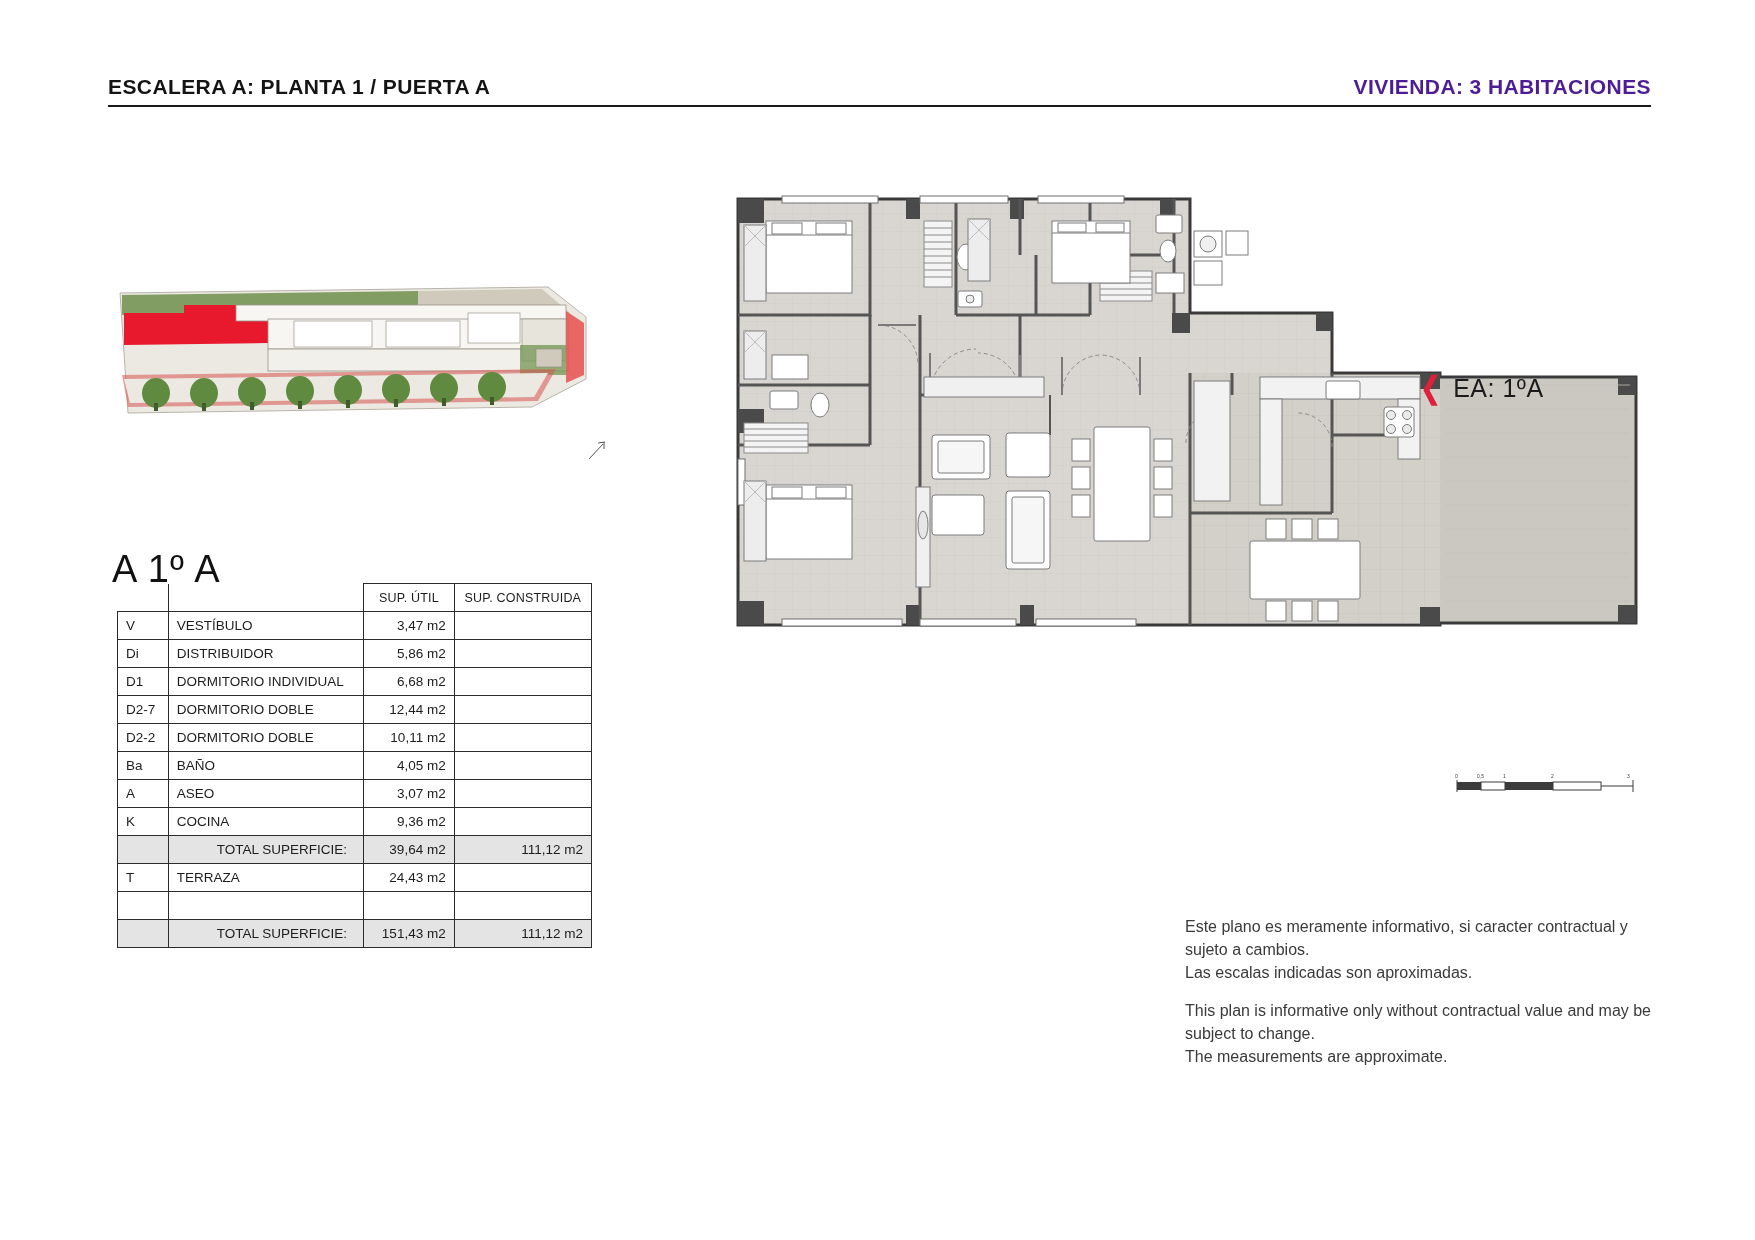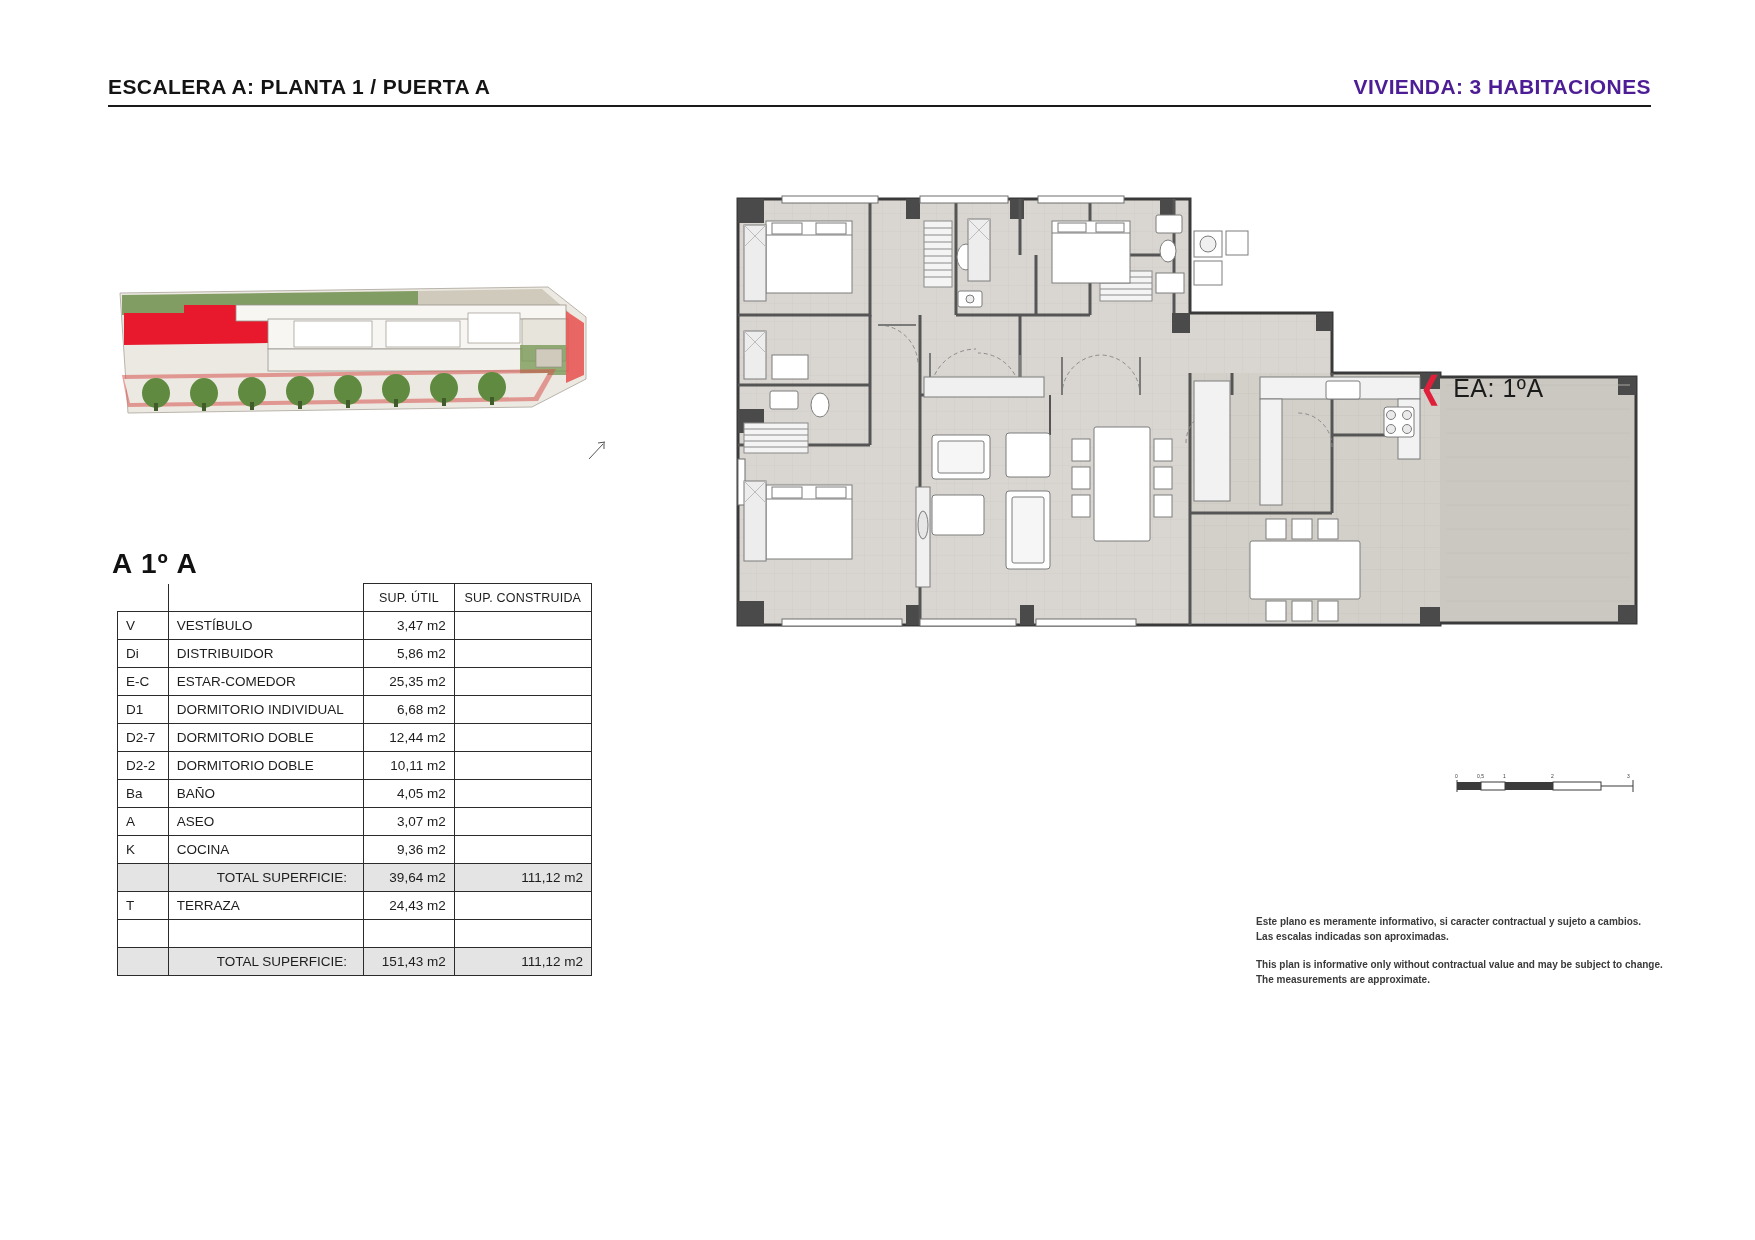--- a/index.html
+++ b/index.html
@@ -34,21 +34,21 @@
     position:absolute;left:118px;top:283px;width:470px;height:145px;
   }
   .keyplan svg{display:block;}
   .north-mark{
     position:absolute;left:586px;top:440px;width:22px;height:22px;
   }
 
   
   .unit-title{
     position:absolute;left:112px;top:548px;
-    font-size:28px;font-weight:bold;letter-spacing:1px;color:#111;
+    font-size:38px;font-weight:normal;letter-spacing:1px;color:#111;
   }
 
   
   .tbl-wrap{
     position:absolute;left:117px;top:583px;width:475px;
   }
   table.areas{
     border-collapse:collapse;width:475px;
     font-size:13.5px;color:#1d1d1d;
   }
@@ -80,22 +80,22 @@
     position:absolute;left:1418px;top:373px;display:flex;align-items:center;gap:10px;
   }
   .ea-arrow{color:#e0203b;font-size:30px;font-weight:bold;line-height:1;transform:scaleX(.8);}
   .ea-text{font-size:25px;color:#1b1b1b;letter-spacing:.5px;}
 
   
   .scalebar{position:absolute;left:1455px;top:770px;width:180px;height:26px;}
 
   
   .disclaimer{
-    position:absolute;left:1256px;top:915px;width:470px;
-    font-size:10px;line-height:1.45;color:#3a3a3a;font-weight:bold;
+    position:absolute;left:1185px;top:915px;width:470px;
+    font-size:16px;line-height:1.45;color:#3a3a3a;
   }
   .disclaimer p{margin:0 0 14px 0;}
   .disclaimer p:last-child{margin-bottom:0;}
 </style>
 </head>
 <body>
 
 <div class="page">
 
   <div class="header">
@@ -180,26 +180,20 @@
         <tr>
           <td class="c-code">V</td>
           <td class="c-name">VESTÍBULO</td>
           <td class="c-util">3,47 m2</td>
           <td class="c-cons"></td>
         </tr>
         <tr>
           <td class="c-code">Di</td>
           <td class="c-name">DISTRIBUIDOR</td>
           <td class="c-util">5,86 m2</td>
-          <td class="c-cons"></td>
-        </tr>
-        <tr>
-          <td class="c-code">E-C</td>
-          <td class="c-name">ESTAR-COMEDOR</td>
-          <td class="c-util">25,35 m2</td>
           <td class="c-cons"></td>
         </tr>
         <tr>
           <td class="c-code">D1</td>
           <td class="c-name">DORMITORIO INDIVIDUAL</td>
           <td class="c-util">6,68 m2</td>
           <td class="c-cons"></td>
         </tr>
         <tr>
           <td class="c-code">D2-7</td>

